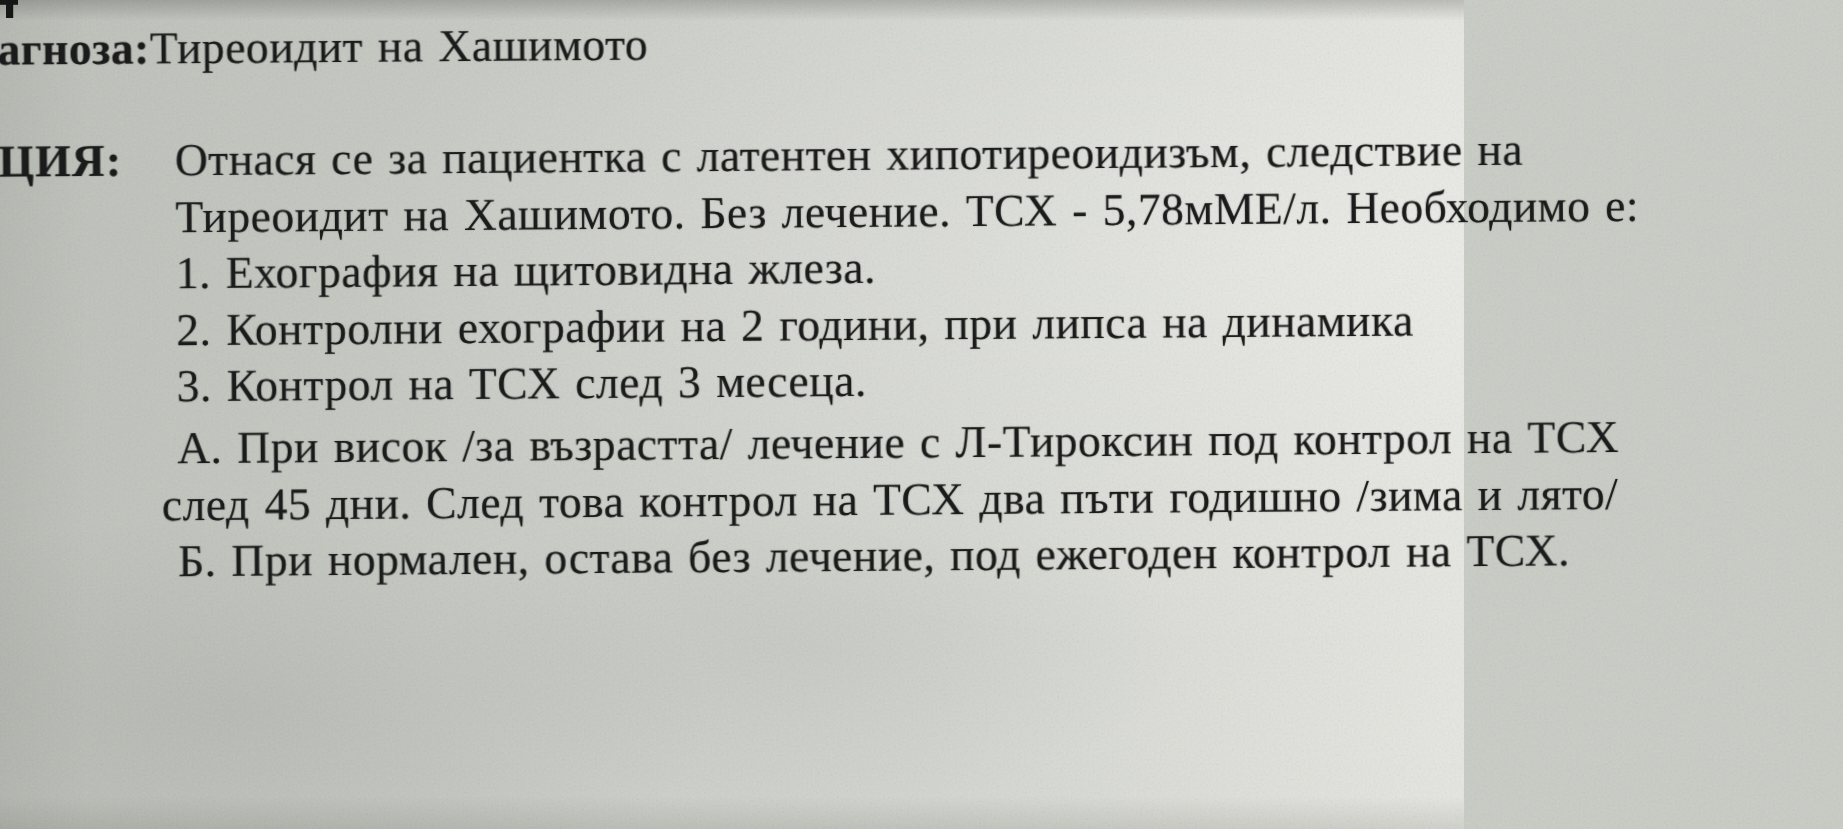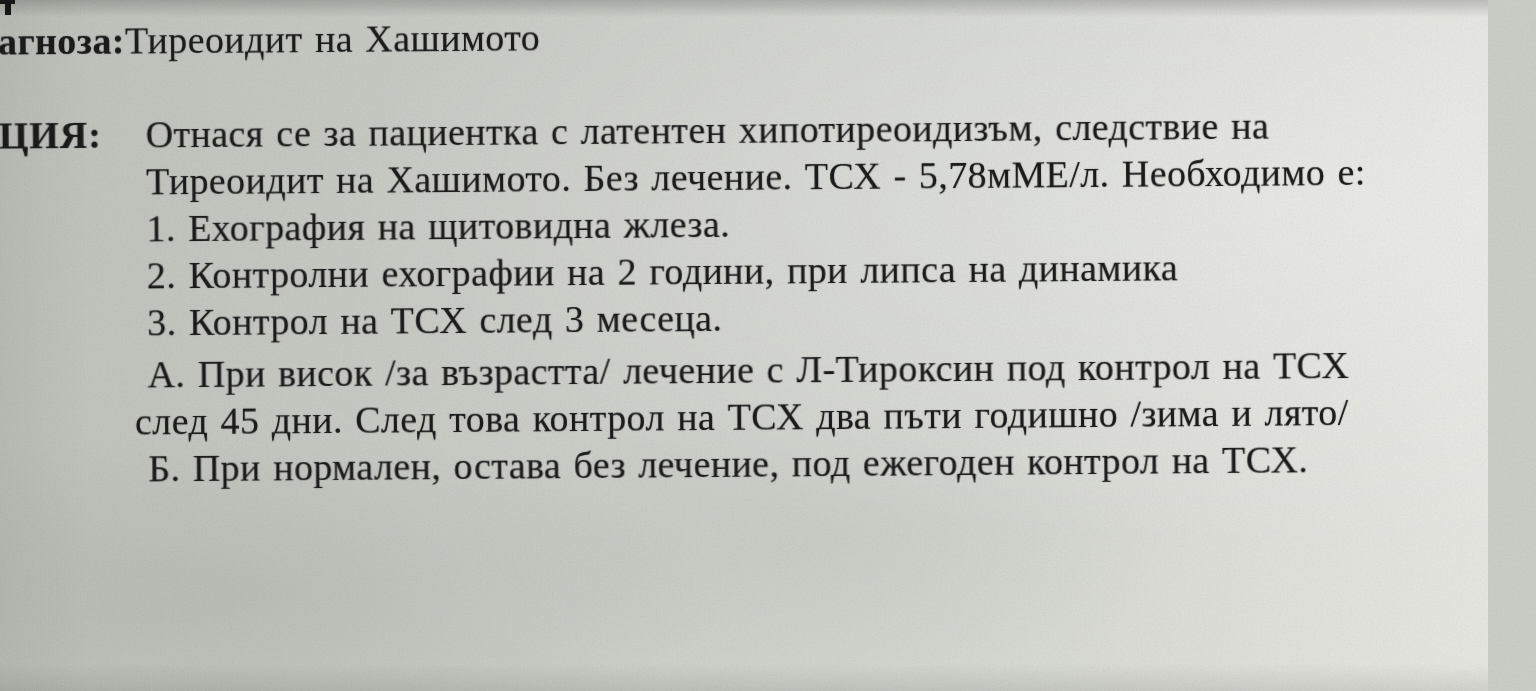--- a/index.html
+++ b/index.html
@@ -5,21 +5,21 @@
   html, body {
     margin: 0;
     padding: 0;
     width: 1536px;
     height: 691px;
     overflow: hidden;
     background: #c9ccc5;
   }
   .paper {
     position: relative;
-    width: 1488px;
+    width: 1220px;
     height: 691px;
     background:
       radial-gradient(120% 90% at 88% 30%, rgba(255,255,255,0.30), rgba(255,255,255,0) 55%),
       radial-gradient(55% 40% at 16% 86%, rgba(80,82,76,0.10), rgba(80,82,76,0) 60%),
       radial-gradient(40% 30% at 55% 78%, rgba(86,88,82,0.07), rgba(86,88,82,0) 65%),
       linear-gradient(97deg, #bcbfb8 0%, #c8cac4 35%, #d3d5cf 65%, #e0e1db 88%, #e6e7e1 100%);
   }
   .paper::before {
     content: '';
     position: absolute;

